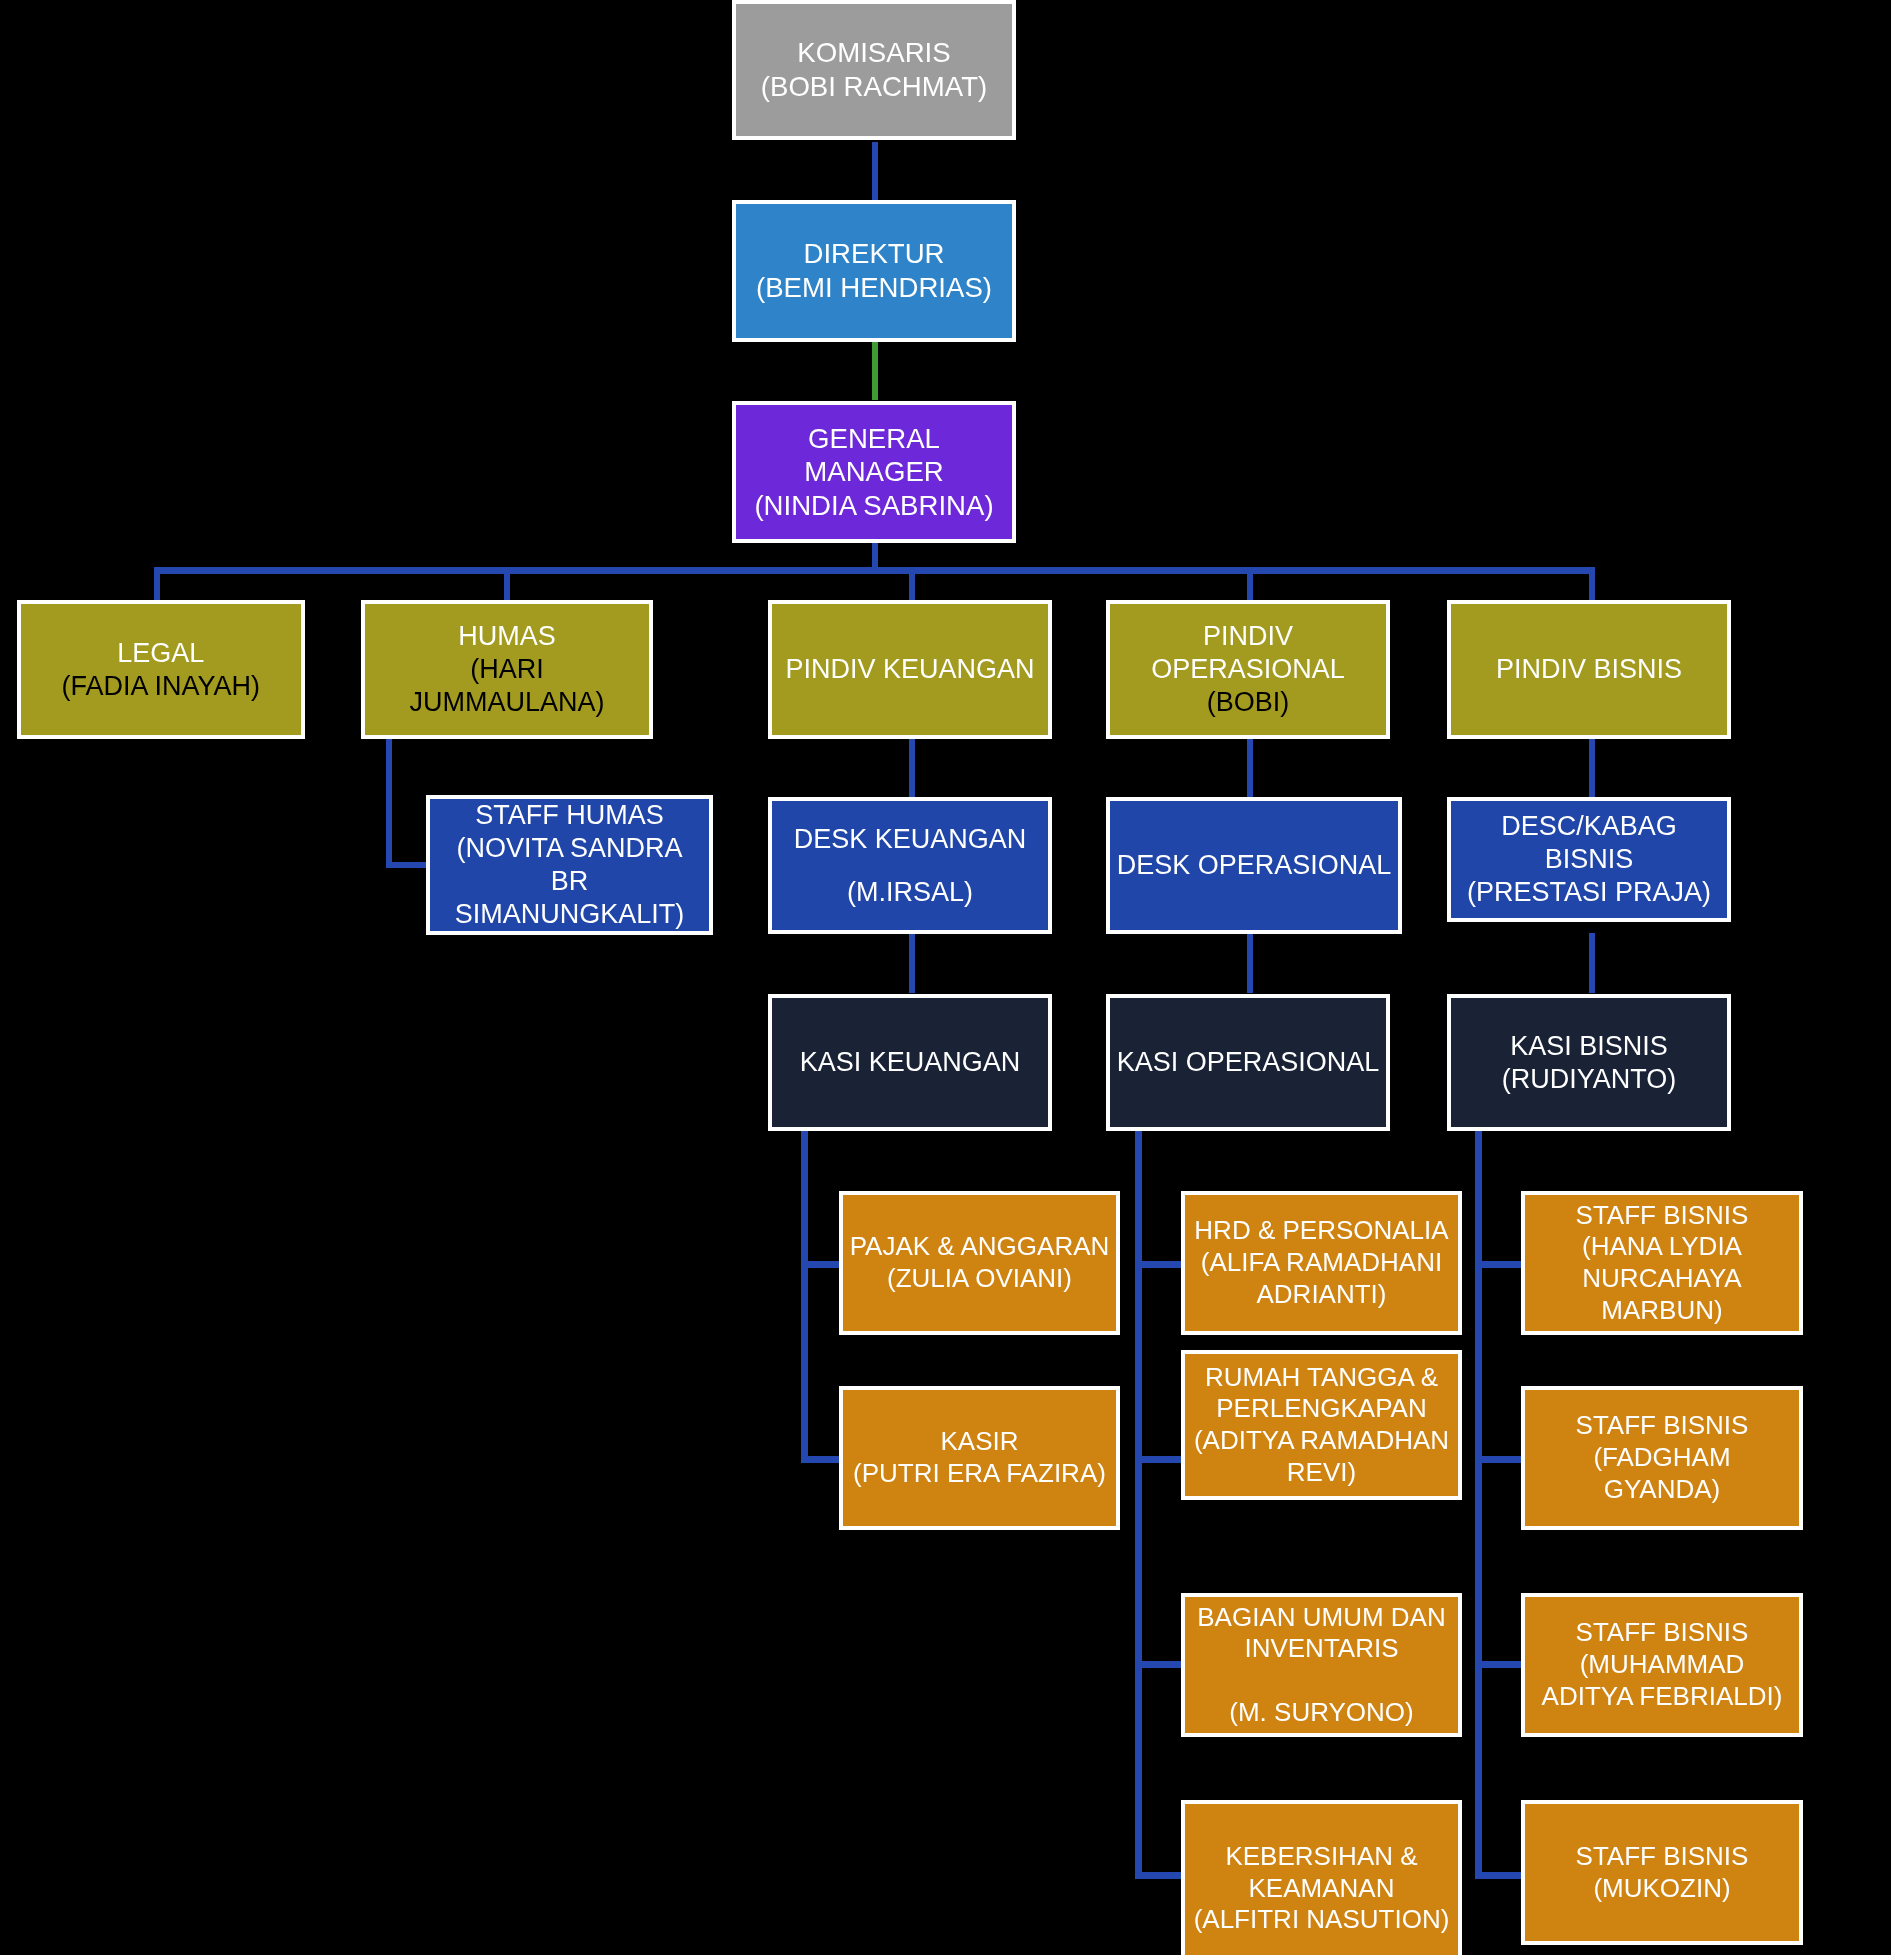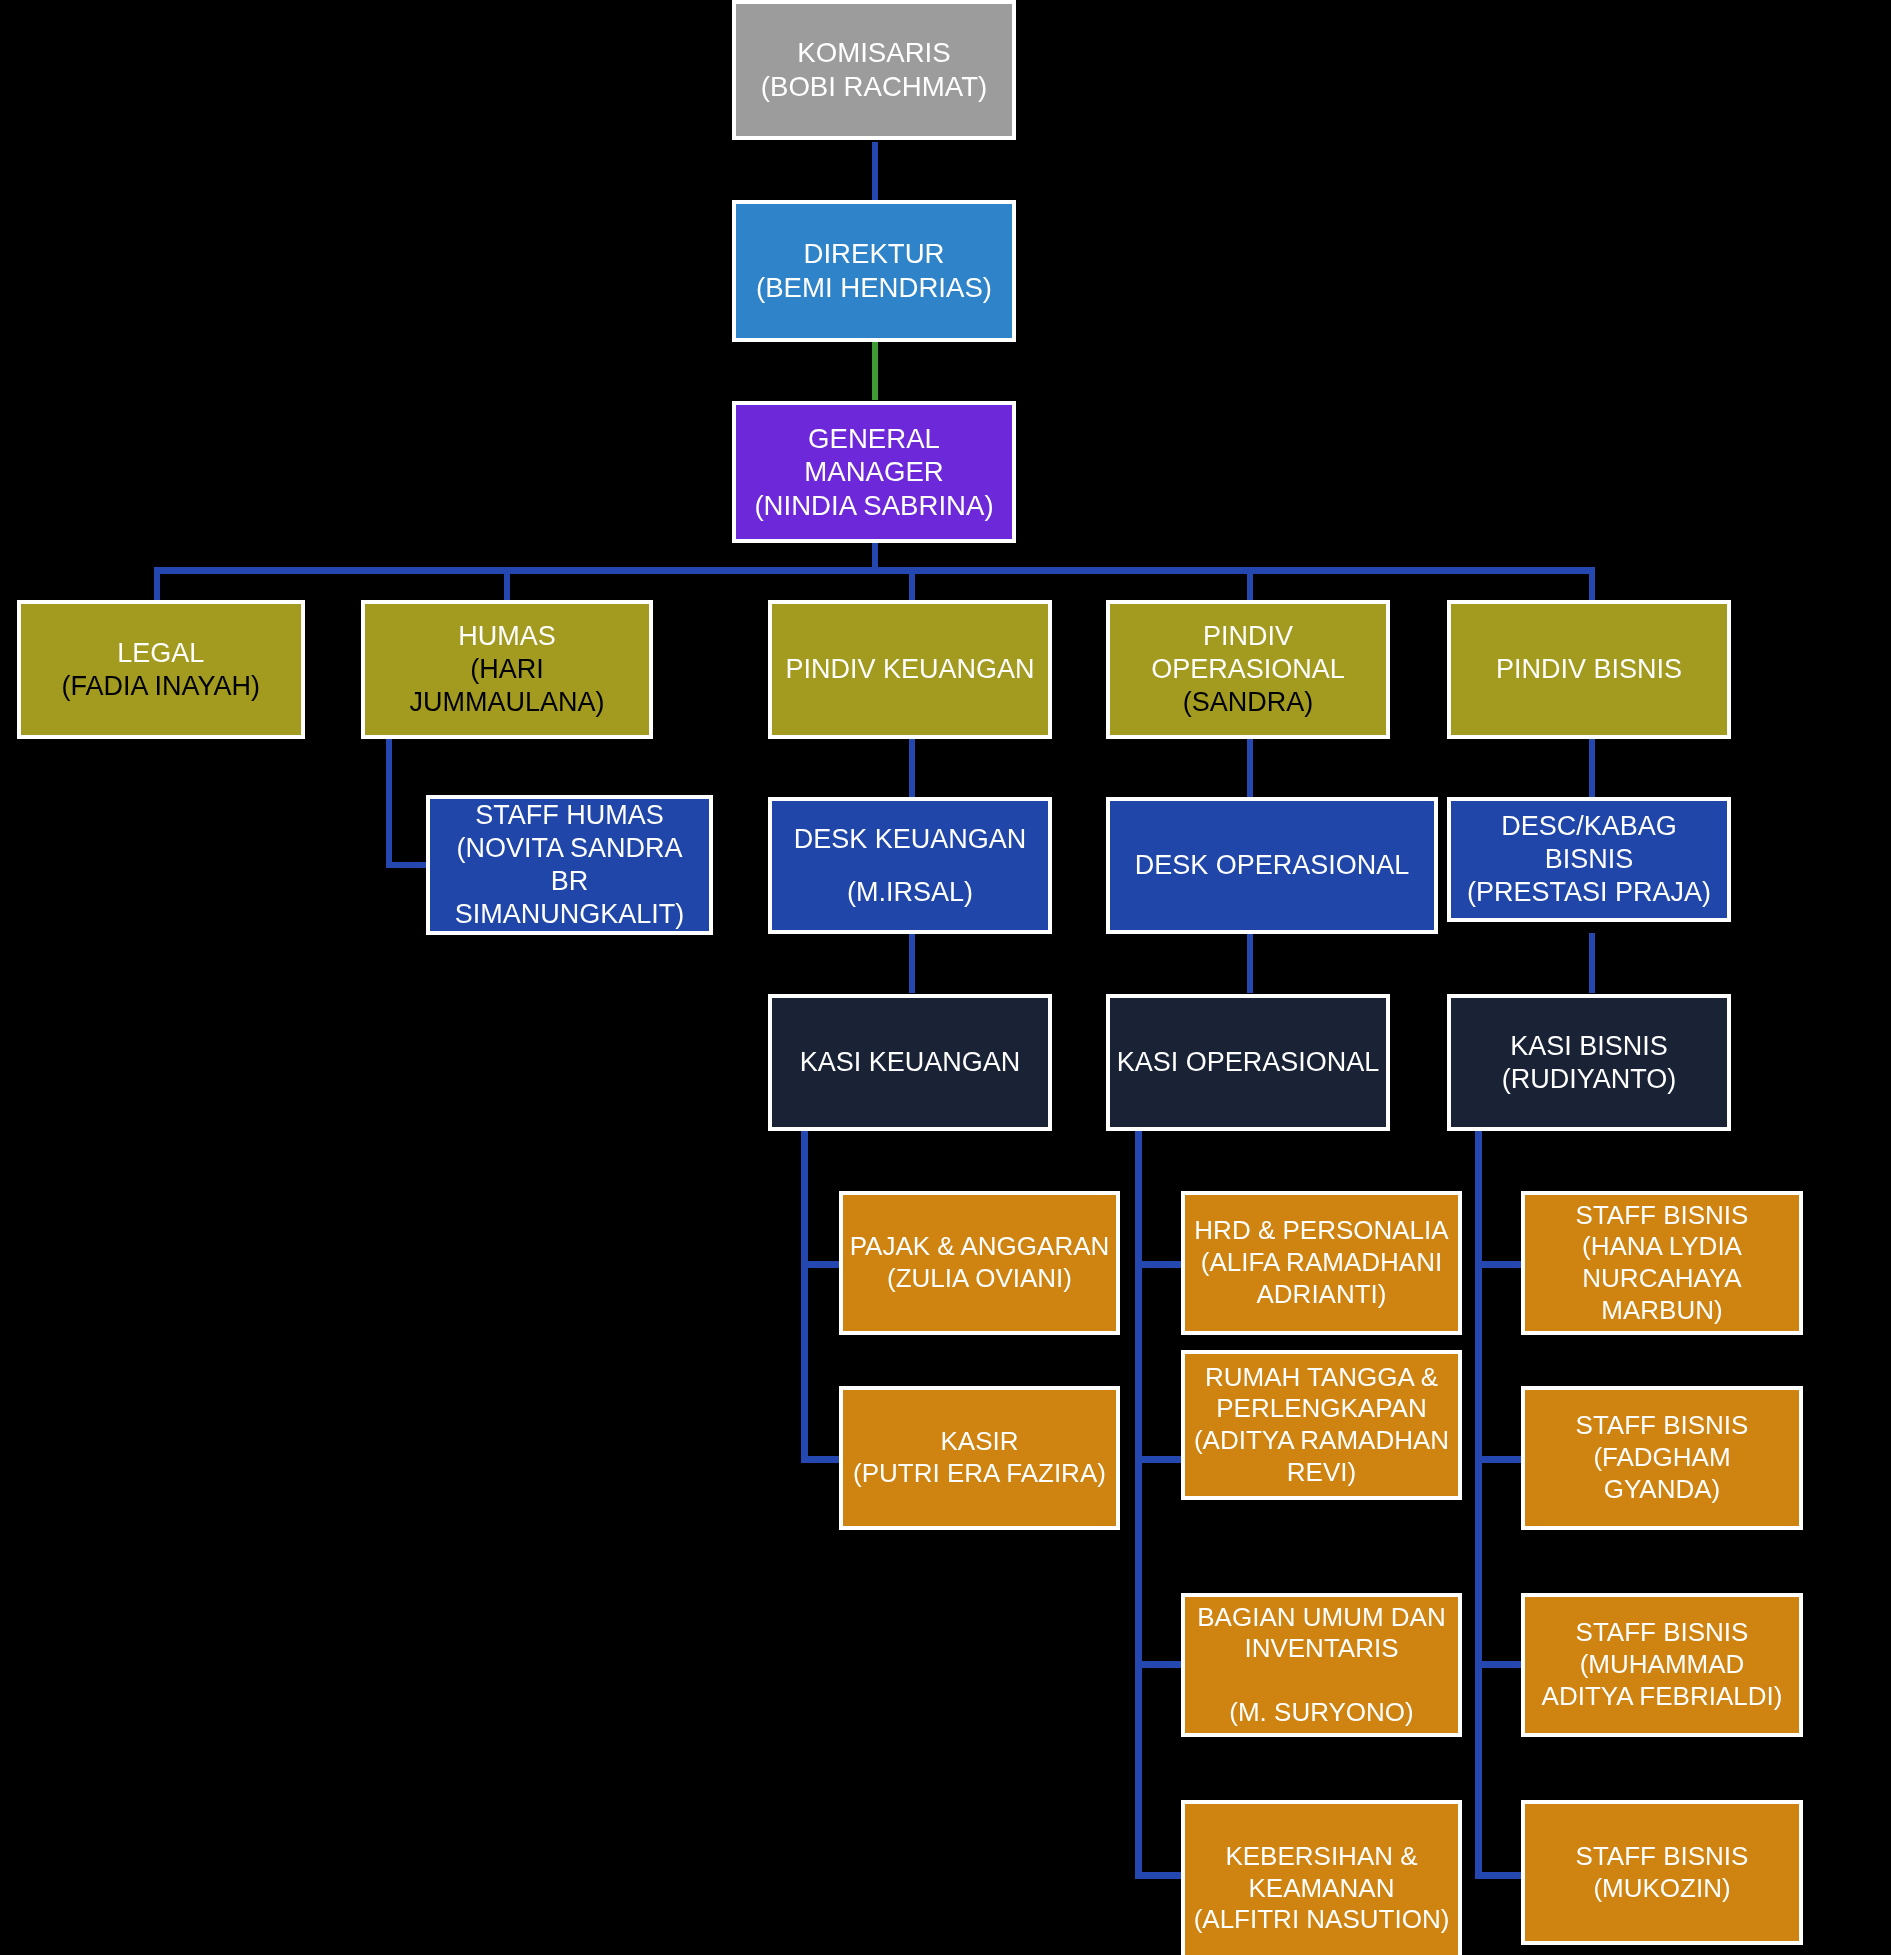--- a/index.html
+++ b/index.html
@@ -115,38 +115,38 @@
     <span class="ln t-white">HUMAS</span>
     <span class="ln t-black">(HARI JUMMAULANA)</span>
   </div>
 
   <div class="node c-olive f32" style="left:768px;top:600px;width:284px;height:139px;">
     <span class="ln t-white">PINDIV KEUANGAN</span>
   </div>
 
   <div class="node c-olive f32" style="left:1106px;top:600px;width:284px;height:139px;">
     <span class="ln t-white">PINDIV OPERASIONAL</span>
-    <span class="ln t-black">(SANDRA)</span>
+    <span class="ln t-black">(BOBI)</span>
   </div>
 
   <div class="node c-olive f32" style="left:1447px;top:600px;width:284px;height:139px;">
     <span class="ln t-white">PINDIV BISNIS</span>
   </div>
 
   <div class="node c-dblue f32" style="left:426px;top:795px;width:287px;height:140px;">
     <span class="ln t-white">STAFF HUMAS</span>
     <span class="ln t-white">(NOVITA SANDRA BR SIMANUNGKALIT)</span>
   </div>
 
   <div class="node c-dblue f32" style="left:768px;top:797px;width:284px;height:137px;gap:20px;">
     <span class="ln t-white">DESK KEUANGAN</span>
     <span class="ln t-white">(M.IRSAL)</span>
   </div>
 
-  <div class="node c-dblue f32" style="left:1106px;top:797px;width:332px;height:137px;">
+  <div class="node c-dblue f32" style="left:1106px;top:797px;width:296px;height:137px;">
     <span class="ln t-white">DESK OPERASIONAL</span>
   </div>
 
   <div class="node c-dblue f32" style="left:1447px;top:797px;width:284px;height:125px;">
     <span class="ln t-white">DESC/KABAG BISNIS</span>
     <span class="ln t-white">(PRESTASI PRAJA)</span>
   </div>
 
   <div class="node c-navy f32" style="left:768px;top:994px;width:284px;height:137px;">
     <span class="ln t-white">KASI KEUANGAN</span>

